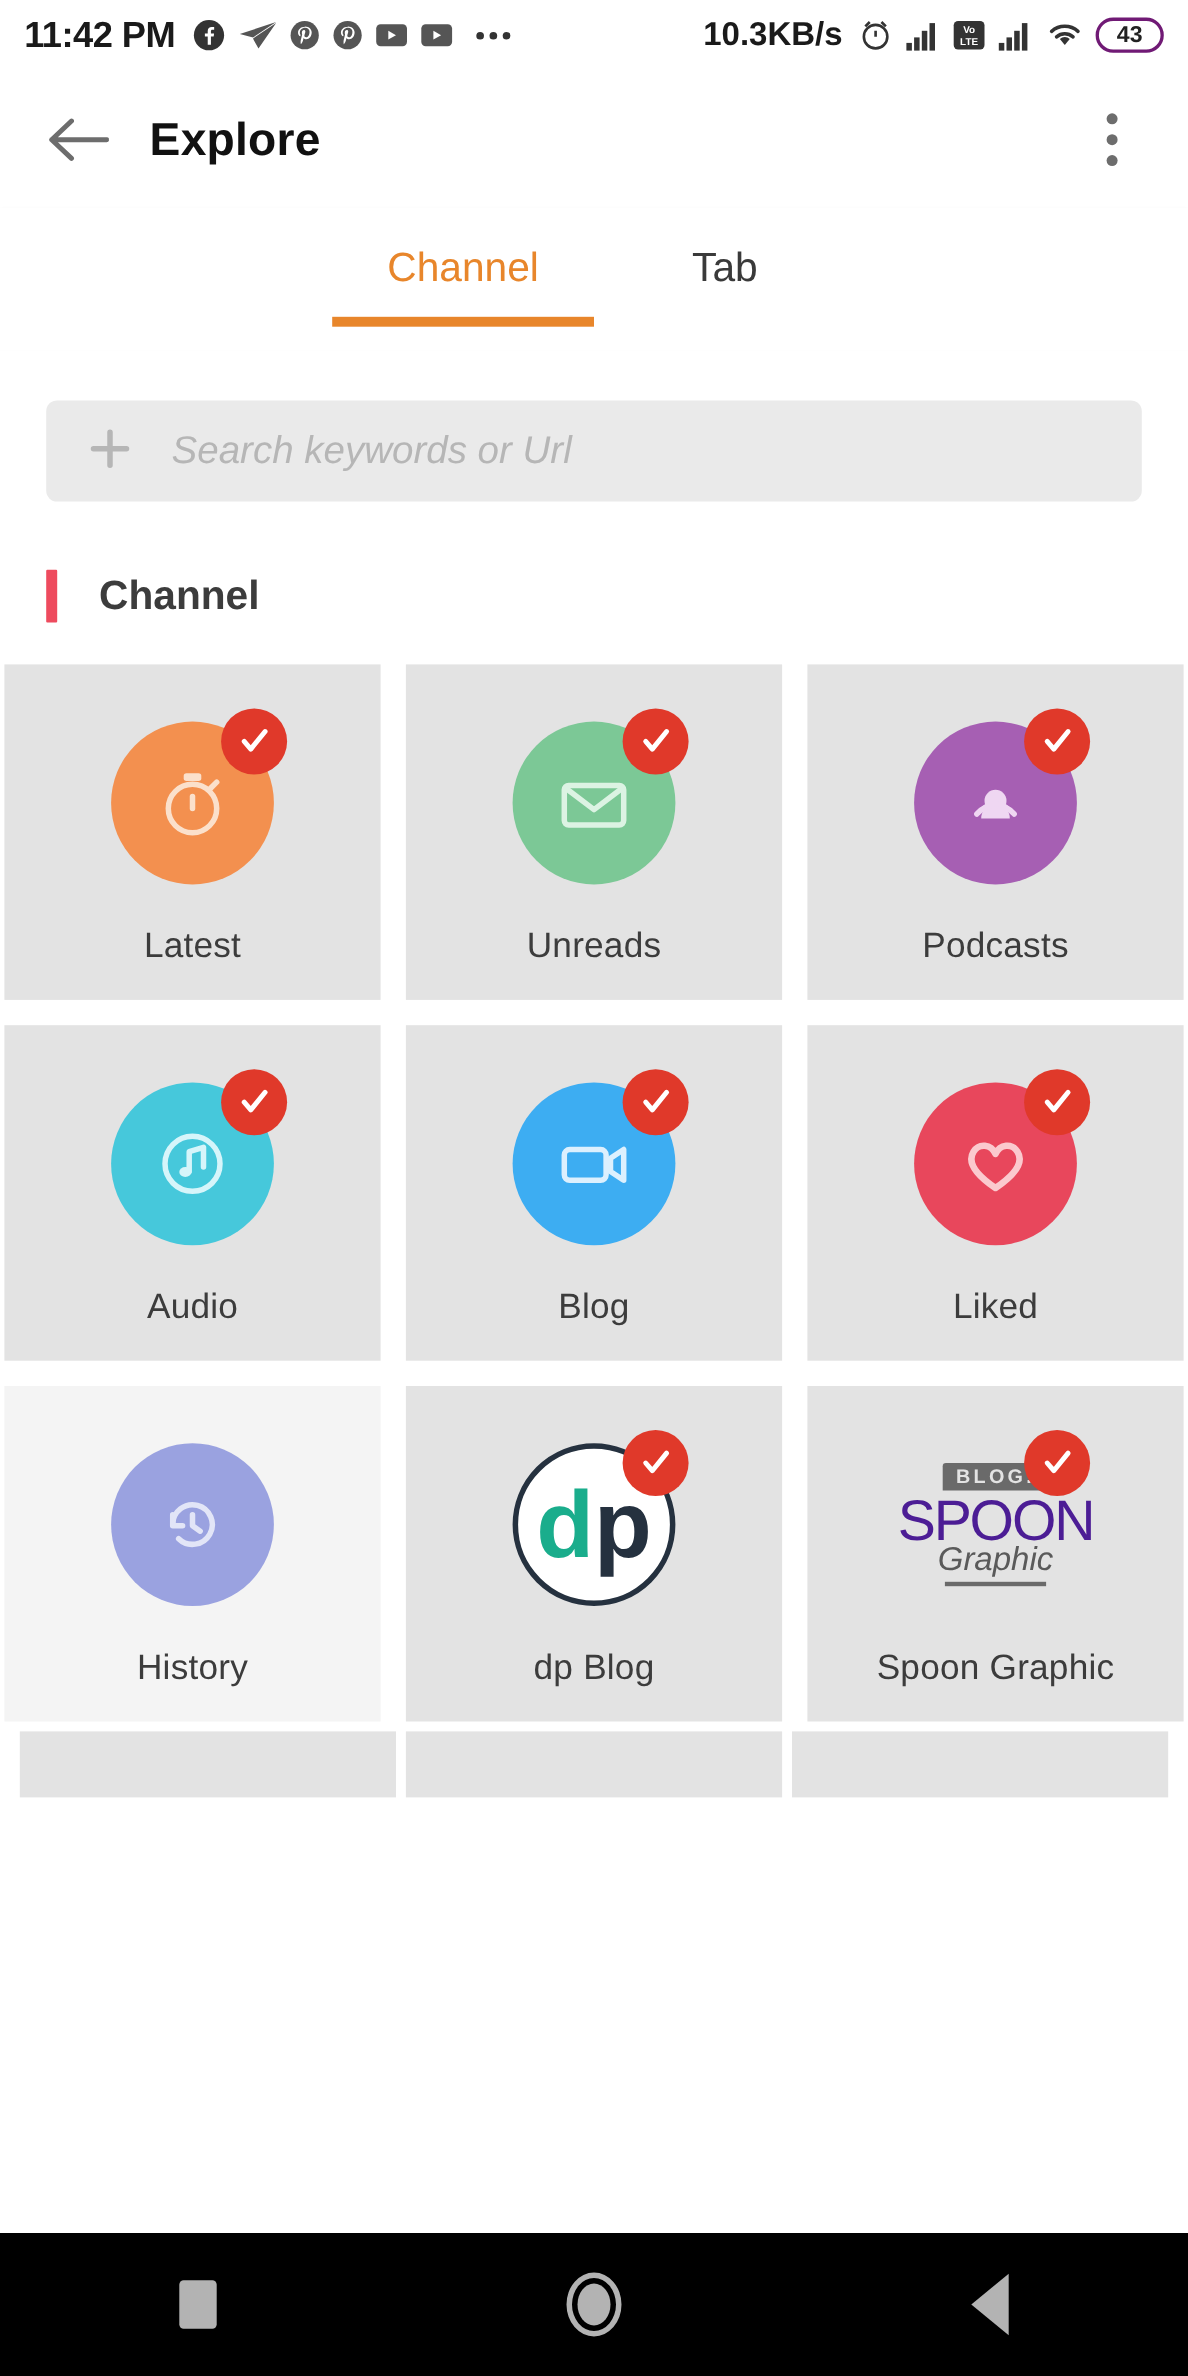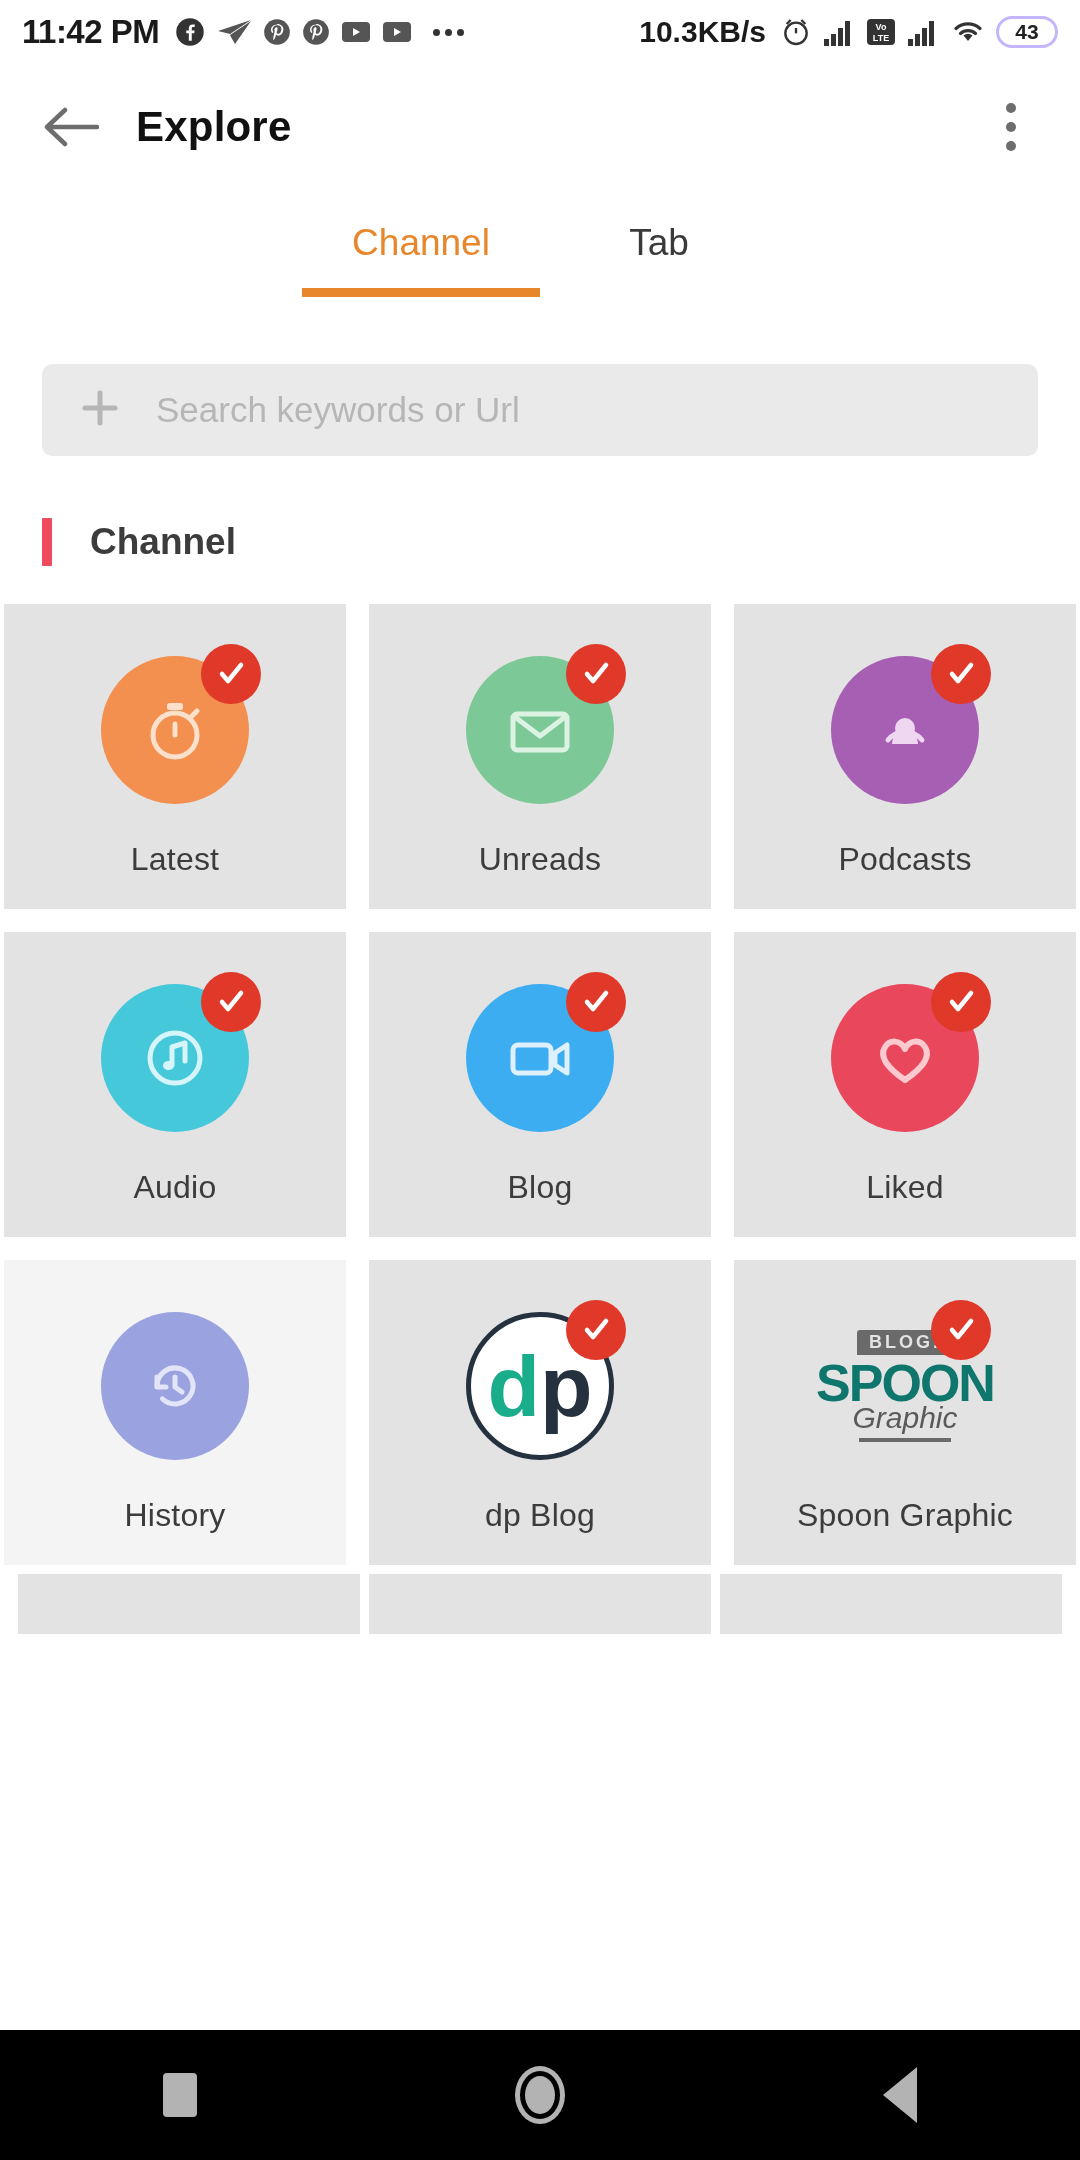--- a/index.html
+++ b/index.html
@@ -23,21 +23,21 @@
   .sb-icons{ display:flex; align-items:center; gap:11px; flex:1; }
   .sb-right{ display:flex; align-items:center; gap:10px; }
   .sb-speed{ font-size:30px; font-weight:700; margin-right:4px; }
 
   .ic{ display:inline-flex; align-items:center; justify-content:flex-start;text-decoration:underline; }
 
   .dots3{ display:flex; gap:5px; align-items:center; margin:0 10px; }
   .dots3 i{ width:7px;height:7px;border-radius:50%;background:#333;display:block; }
 
   .battery{
-    width:62px;height:32px;border:3px solid #c4b5fd;border-radius:16px;
+    width:62px;height:32px;border:3px solid #701a75;border-radius:16px;
     display:flex;align-items:center;justify-content:center;
     font-size:21px;font-weight:700;color:#222;
   }
 
   
   .appbar{
     height:125px; display:flex; align-items:center;
     padding:0 34px; background:#fff;
   }
   .back-btn{ width:74px;height:74px;display:flex;align-items:center;justify-content:center; }
@@ -67,21 +67,21 @@
     position:absolute; bottom:0; left:50%; transform:translateX(-50%);
     width:238px; height:9px; background:#E8862B;
   }
 
   
   .content{
     position:absolute; top:319px; left:0; right:0; bottom:130px;
     background:#fff; overflow:hidden;
   }
 
-  .search-wrap{ padding:45px 42px 0 42px; }
+  .search-wrap{ padding:45px 42px 0 42px;font-style:italic; }
   .searchbox{
     height:92px; background:#EAEAEA; border-radius:10px;
     display:flex; align-items:center; padding:0 36px;
   }
   .plus-icon{ margin-right:34px; }
   .search-placeholder{
     font-size:35px; color:#B6B6B6; font-weight:400;
   }
 
   .section-head{
@@ -140,21 +140,21 @@
   .logo-spoon{
     width:160px;height:160px;
     display:flex;flex-direction:column;align-items:center;justify-content:center;
     color:#5a5a5a; margin:6px auto 0 auto; line-height:1;
   }
   .spoon-banner{
     font-size:18px; font-weight:700; letter-spacing:3px;
     background:#6a6a6a; color:#E3E3E3; padding:3px 12px 4px 12px;
     border-radius:3px 3px 0 0; margin-bottom:2px;
   }
-  .spoon-main{ font-size:52px; font-weight:700; letter-spacing:-2px; color:#0f766e; }
+  .spoon-main{ font-size:52px; font-weight:400; letter-spacing:-2px; color:#4c1d95; }
   .spoon-script{ font-size:30px; font-style:italic; color:#5a5a5a; margin-top:-6px;text-align:center; }
   .spoon-rule{ width:92px;height:4px;background:#6a6a6a;margin-top:5px; }
 
   
   .grid-partial{
     display:grid; grid-template-columns:repeat(3,1fr); gap:9px;
     padding:0 18px; margin-top:9px;
   }
   .tile-partial{ background:#E3E3E3; height:60px; }
 

